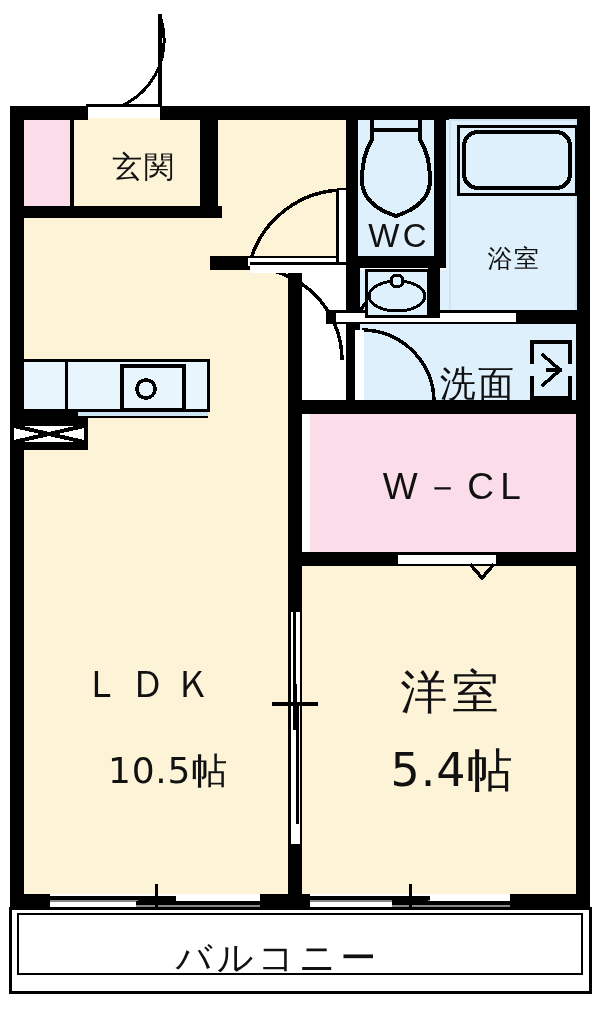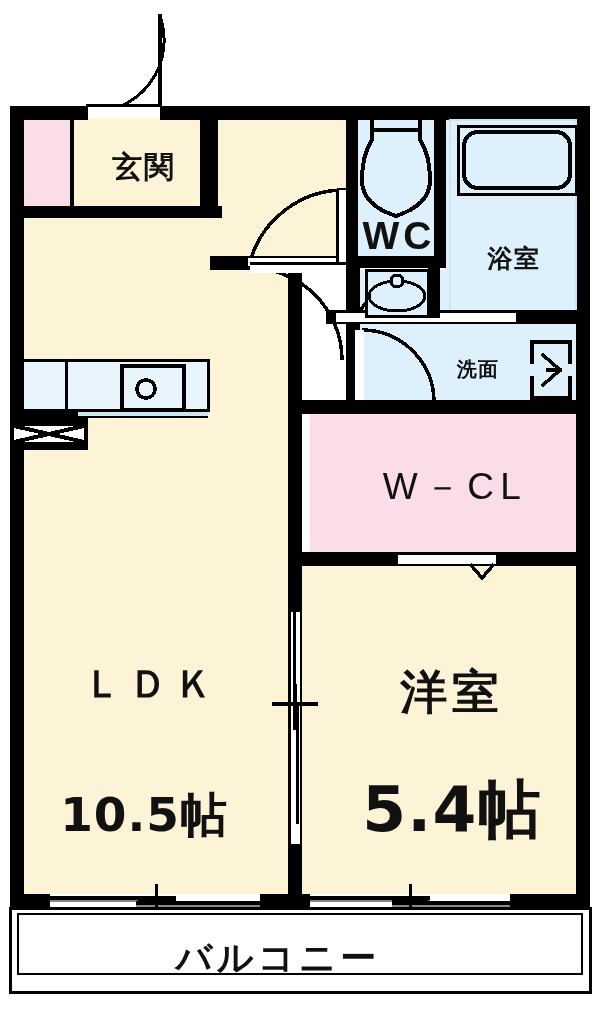--- a/index.html
+++ b/index.html
@@ -16,36 +16,36 @@
   }
   #plan {
     position: absolute;
     left: 0; top: 0;
     width: 600px;
     height: 1020px;
   }
   .lbl {
     position: absolute;
     color: #111111;
-    font-weight: 700;
+    font-weight: 400;
     white-space: nowrap;
     transform: translate(-50%, -50%);
     letter-spacing: 0.06em;
     pointer-events: none;
   }
   .lbl-jp { font-family: "DejaVu Sans", "Liberation Sans", sans-serif; }
   .lbl-genkan { font-size: 30px; left: 144px; top: 167px; }
-  .lbl-wc     { font-size: 39px; left: 399px; top: 236px; letter-spacing: 0.10em; }
+  .lbl-wc     { font-size: 33px; left: 399px; top: 236px; letter-spacing: 0.10em; }
   .lbl-yoku   { font-size: 25px; left: 514px; top: 258px; }
-  .lbl-senmen { font-size: 20px; left: 478px; top: 369px; text-align: center; }
+  .lbl-senmen { font-size: 36px; left: 478px; top: 384px; text-align: center; }
   .lbl-wcl    { font-size: 37px; left: 455px; top: 487px; letter-spacing: 0.17em; font-weight: 400; }
   .lbl-ldk1   { font-size: 38px; left: 152px; top: 684px; letter-spacing: 0.20em; }
-  .lbl-ldk2   { font-size: 47px; left: 144px; top: 771px; letter-spacing: 0.02em; margin-top: 44px; }
+  .lbl-ldk2   { font-size: 36px; left: 168px; top: 771px; letter-spacing: 0.02em; }
   .lbl-you1   { font-size: 47px; left: 452px; top: 692px; letter-spacing: 0.10em; }
-  .lbl-you2   { font-size: 63px; left: 452px; top: 771px; letter-spacing: 0.02em; margin-top: 39px; }
+  .lbl-you2   { font-size: 46px; left: 452px; top: 771px; letter-spacing: 0.02em; }
   .lbl-balc   { font-size: 36px; left: 278px; top: 958px; letter-spacing: 0.12em; }
 </style>
 </head>
 <body>
 
 <svg id="plan" viewBox="0 0 600 1020" xmlns="http://www.w3.org/2000/svg" shape-rendering="crispEdges">
 
   <rect x="0" y="0" width="600" height="1020" fill="#ffffff"></rect>
 
   <g>

